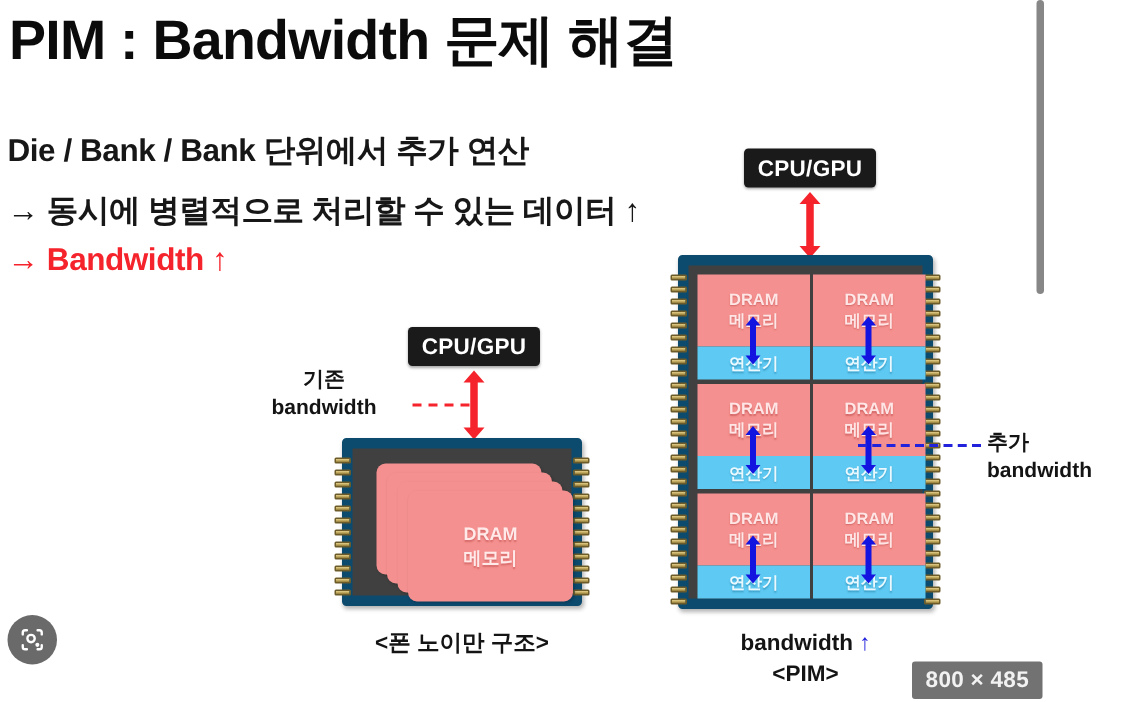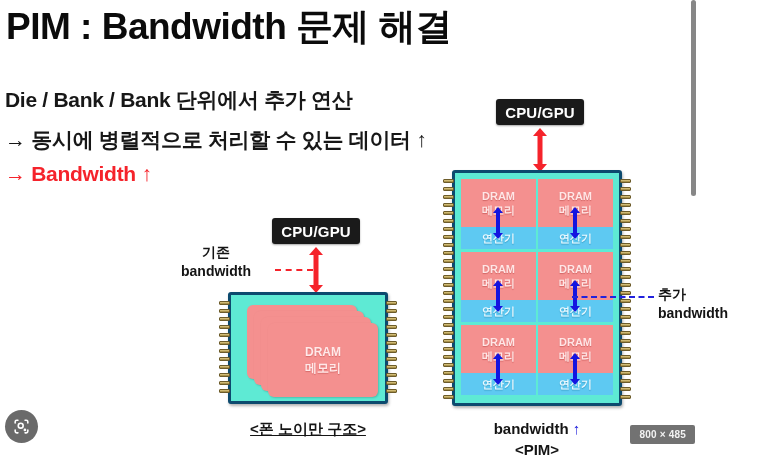--- a/index.html
+++ b/index.html
@@ -33,22 +33,22 @@
     border-radius: 3px;
     color: #ffffff;
     font-size: 15px; font-weight: 700;
     display: flex; align-items: center; justify-content: center;
     letter-spacing: 0.2px;
     box-shadow: 0 1px 2px rgba(0,0,0,.35);
   }
 
   .chip {
     position: absolute;
-    background: #5eead4;
-    border: 3px solid #0c4a6e;
+    background: #404040;
+    border: 7px solid #0c4a6e;
     border-radius: 3px;
     box-shadow: 1px 2px 3px rgba(0,0,0,.3);
   }
   
   .pins { position: absolute; top: 6px; bottom: 6px; width: 11px; }
   .pins .pin {
     position: absolute; left: 0; width: 11px; height: 4px;
     background: linear-gradient(180deg,#e2cf8d 0%, #b9a055 60%, #8e7a3c 100%);
     border: 1px solid #6d5c2a;
     border-radius: 1px;
@@ -135,24 +135,24 @@
 
   
   .lens-button {
     position: absolute; left: 5px; top: 410px;
     width: 33px; height: 33px; border-radius: 50%;
     background: #6a6a6a;
     display: flex; align-items: center; justify-content: center;
     cursor: pointer;
   }
   .size-badge {
-    position: absolute; right: 5px; bottom: 24px;
+    position: absolute; right: 5px; bottom: 2px;
     background: rgba(95,95,95,.88);
     color: #f2f2f2;
-    font-size: 10px; font-weight: 700;
+    font-size: 15px; font-weight: 700;
     padding: 4px 9px 4px 9px;
     border-radius: 2px;
     letter-spacing: .2px;
   }
   .scrollbar-track {
     position: absolute; right: 0; top: 0; width: 14px; height: 468px;
     background: transparent;
   }
   .scrollbar-thumb {
     position: absolute; right: 4px; top: 0; width: 5px; height: 196px;
@@ -215,21 +215,21 @@
 
     <div class="dram-card" style="left:16px; top:10px;  width:110px; height:74px;"></div>
     <div class="dram-card" style="left:23px; top:16px;  width:110px; height:74px;"></div>
     <div class="dram-card" style="left:30px; top:22px;  width:110px; height:74px;"></div>
     <div class="dram-card front" style="left:37px; top:28px;  width:110px; height:74px;">
       <span>DRAM</span>
       <span>메모리</span>
     </div>
   </div>
 
-  <div class="caption" style="left:218px; top:418px; width:180px;text-decoration:underline;">
+  <div class="caption" style="left:218px; top:418px; width:180px;">
     <div>&lt;폰 노이만 구조&gt;</div>
   </div>
 
   <div class="cpu-box" style="left:496px; top:99px; width:88px; height:26px;">CPU/GPU</div>
 
   <div class="dbl-arrow arrow-red" style="left:530px; top:128px; width:20px; height:44px;">
     <div class="head up"></div>
     <div class="shaft"></div>
     <div class="head down"></div>
   </div>

